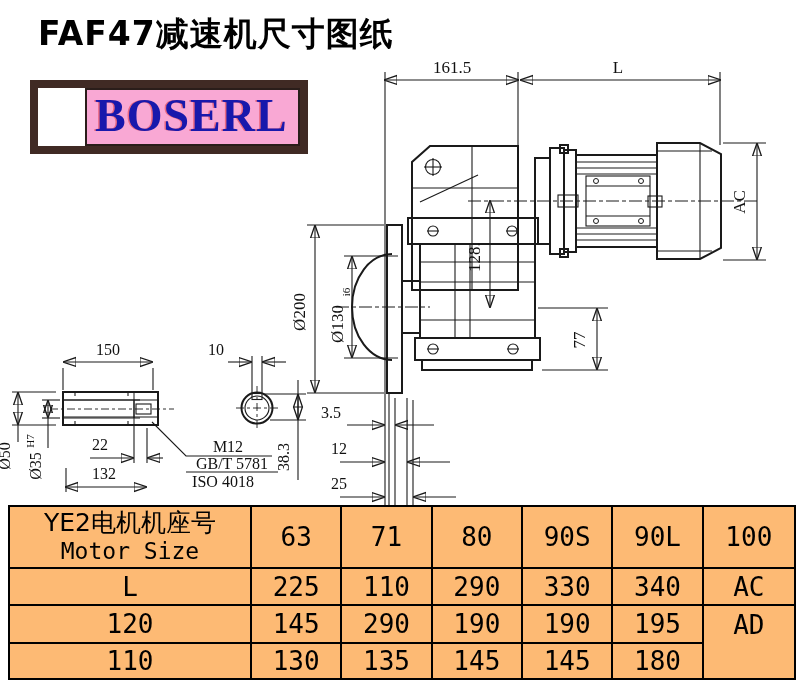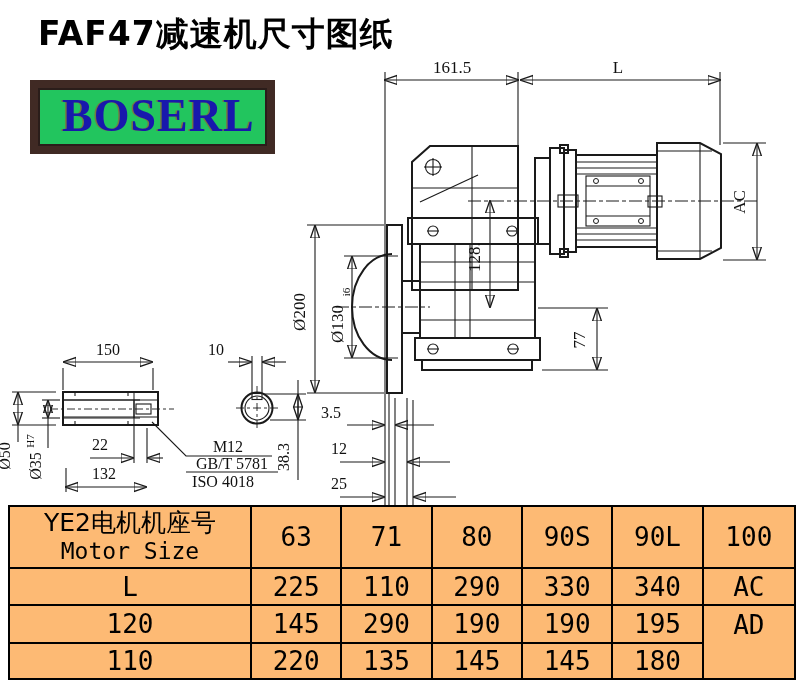--- a/index.html
+++ b/index.html
@@ -3,21 +3,21 @@
 <meta charset="utf-8">
 <style>
   html,body{margin:0;padding:0;background:#fff;}
   #stage{position:relative;width:800px;height:681px;background:#fff;overflow:hidden;
          font-family:"Liberation Sans","DejaVu Sans",sans-serif;}
   
   #title{position:absolute;left:38px;top:12px;font-size:33px;font-weight:bold;color:#000;
          letter-spacing:1px;font-family:"DejaVu Sans","Liberation Sans",sans-serif;}
   
   #logo{position:absolute;left:30px;top:80px;border:8px solid #402a24;background:#fff;}
-  #logo .inner{border:2px solid #2a1d1a;padding:1px 10px 3px 22px;background:#22c55e;}
+  #logo .inner{border:2px solid #2a1d1a;padding:1px 10px 3px 8px;background:#f9a8d4;margin-left:47px;}
   #logo .word{font-family:"Liberation Serif","DejaVu Serif",serif;font-weight:bold;
               font-size:46px;line-height:50px;color:#1818ac;letter-spacing:1px;
               text-shadow:-1.5px 0 0 rgba(220,30,30,.45);}
   
   #draw{position:absolute;left:0;top:50px;}
   #draw line,#draw path,#draw rect,#draw circle,#draw polyline{stroke:#1a1a1a;fill:none;}
   .t2{stroke-width:2px;} .t1{stroke-width:1.1px;} .fw{fill:#fff;}
   .cl{stroke-width:1px;stroke-dasharray:13 3 4 3;}
   .clt{stroke-width:.9px;stroke-dasharray:8 3 3 3;}
   #draw text{font-family:"Liberation Serif","DejaVu Serif",serif;fill:#111;
@@ -296,20 +296,20 @@
     <div>AC</div>
     <div>120</div>
     <div>145</div>
     <div>290</div>
     <div>190</div>
     <div>190</div>
     <div>195</div>
 
     <div>AD</div>
     <div>110</div>
-    <div>220</div>
+    <div>130</div>
     <div>135</div>
     <div>145</div>
     <div>145</div>
     <div>180</div>
   </div>
 
 </div>
 
 </body></html>

